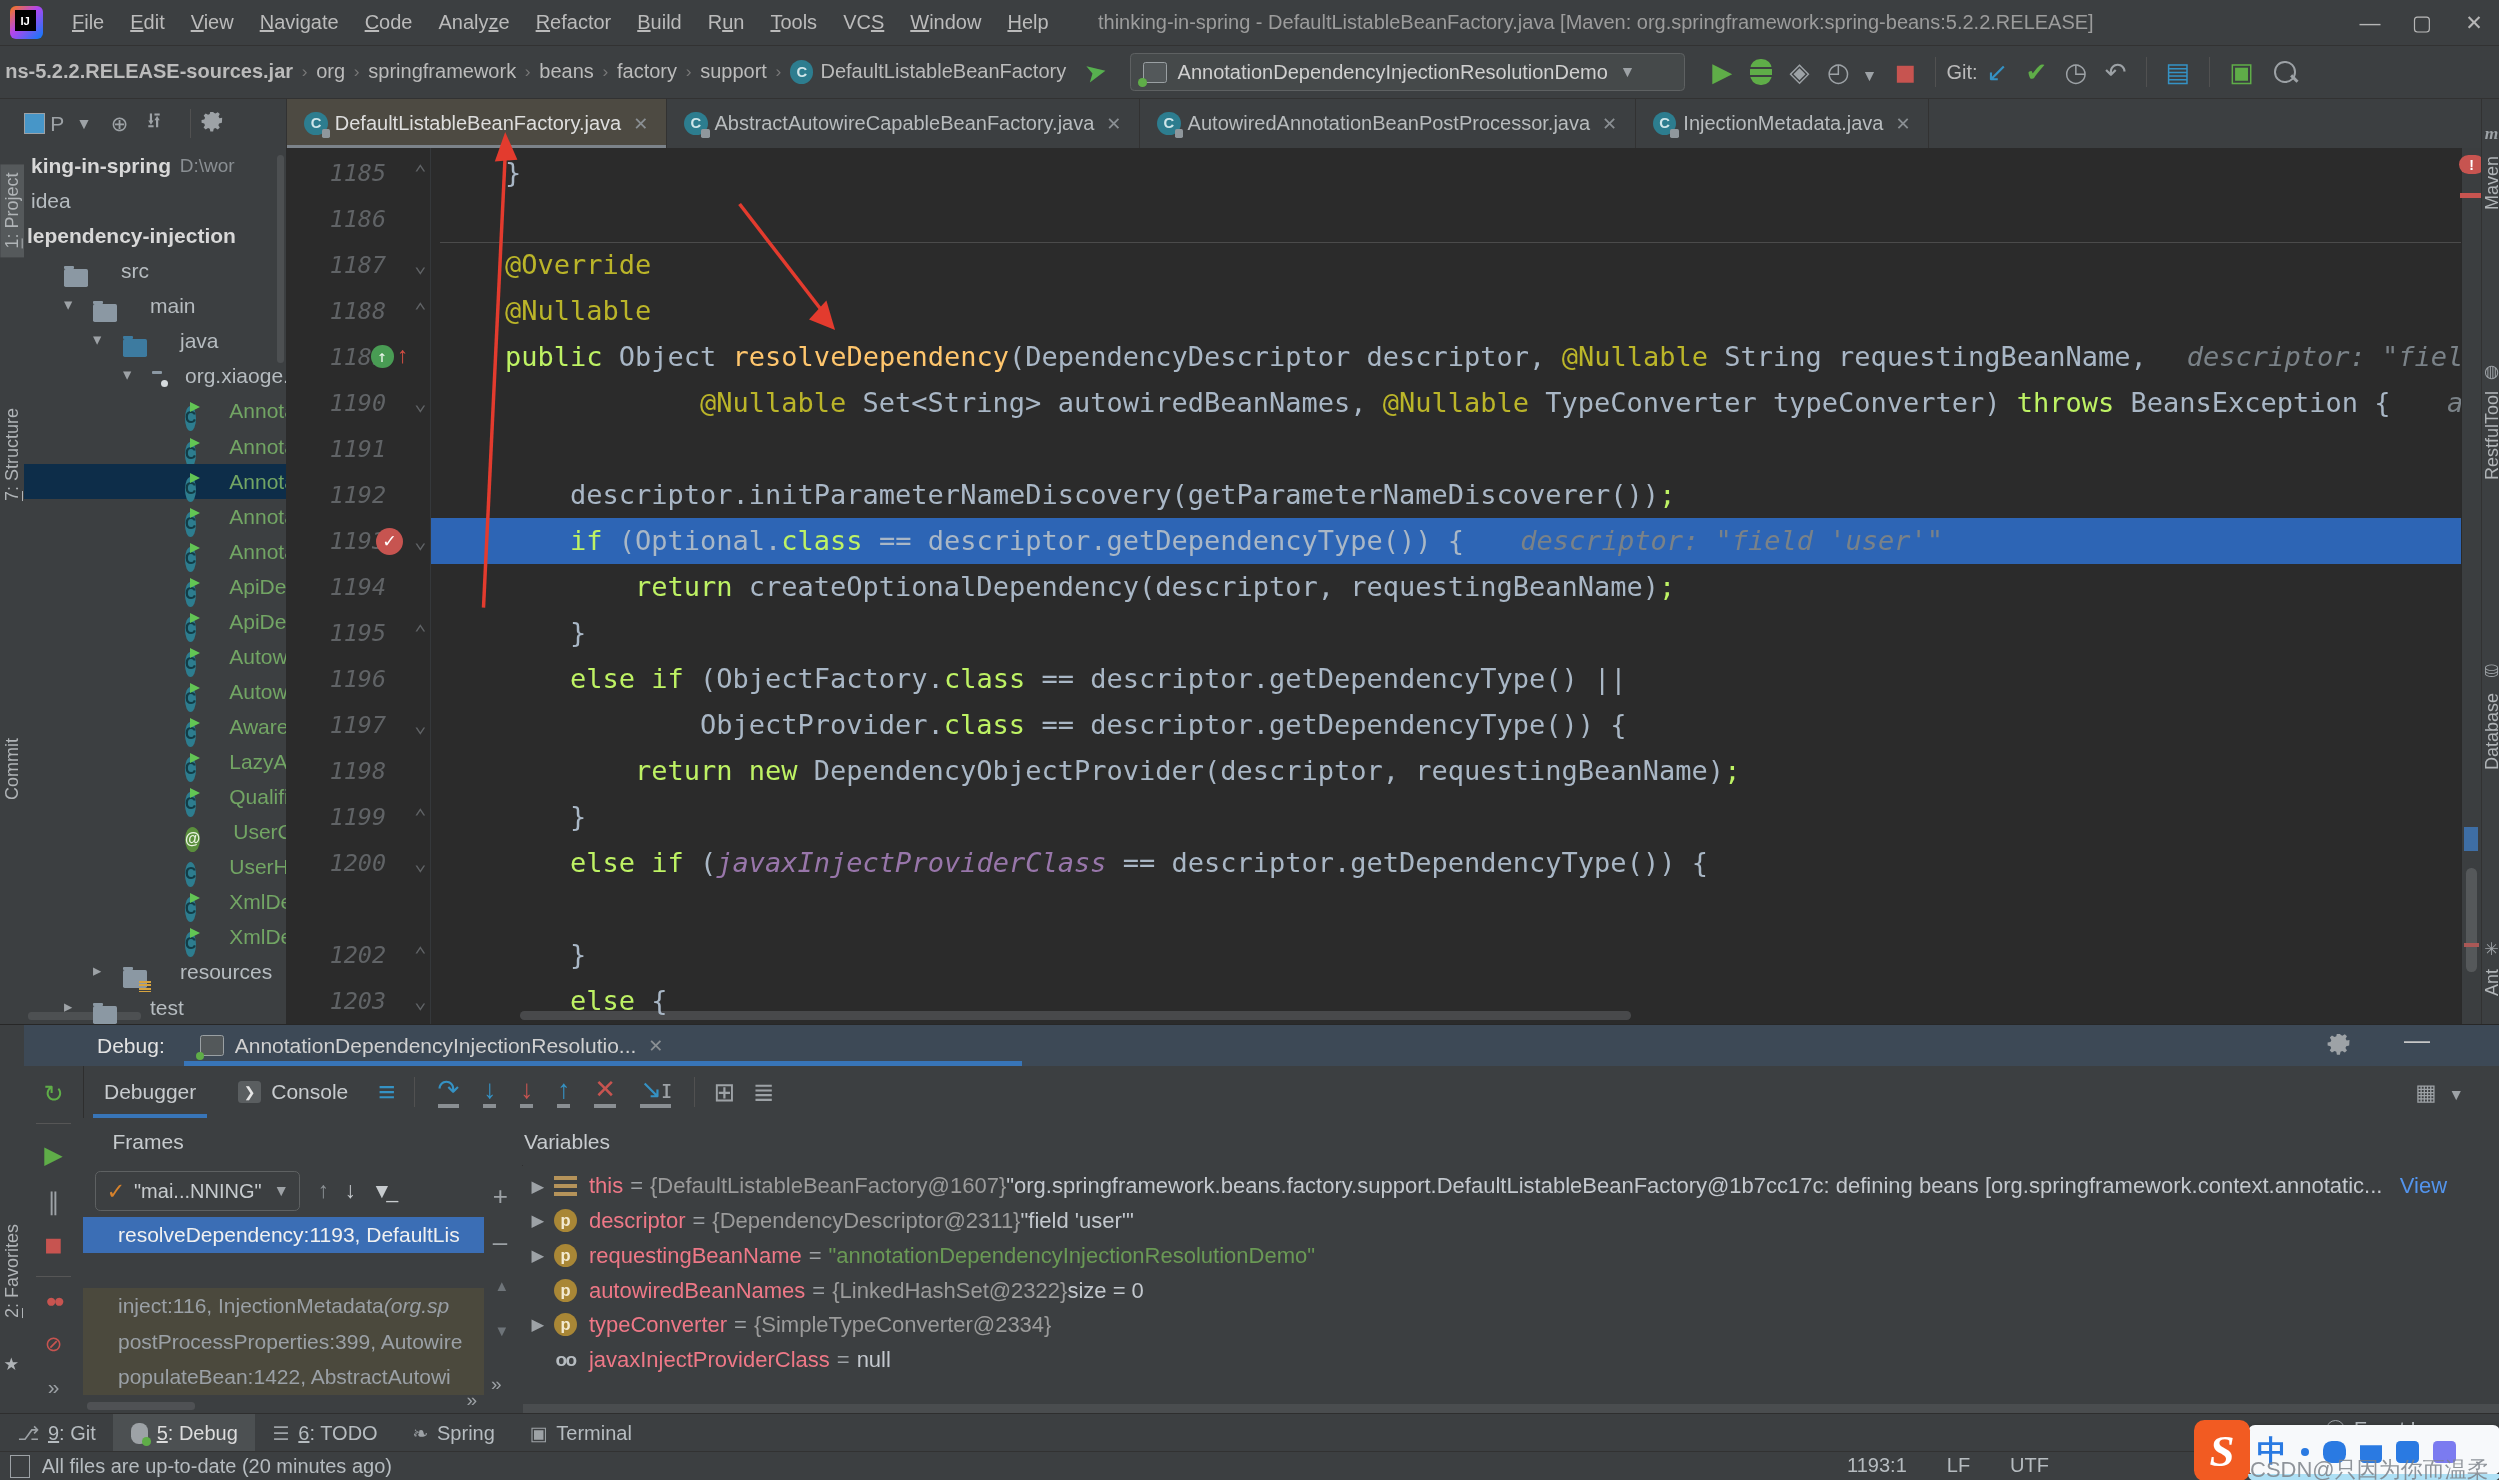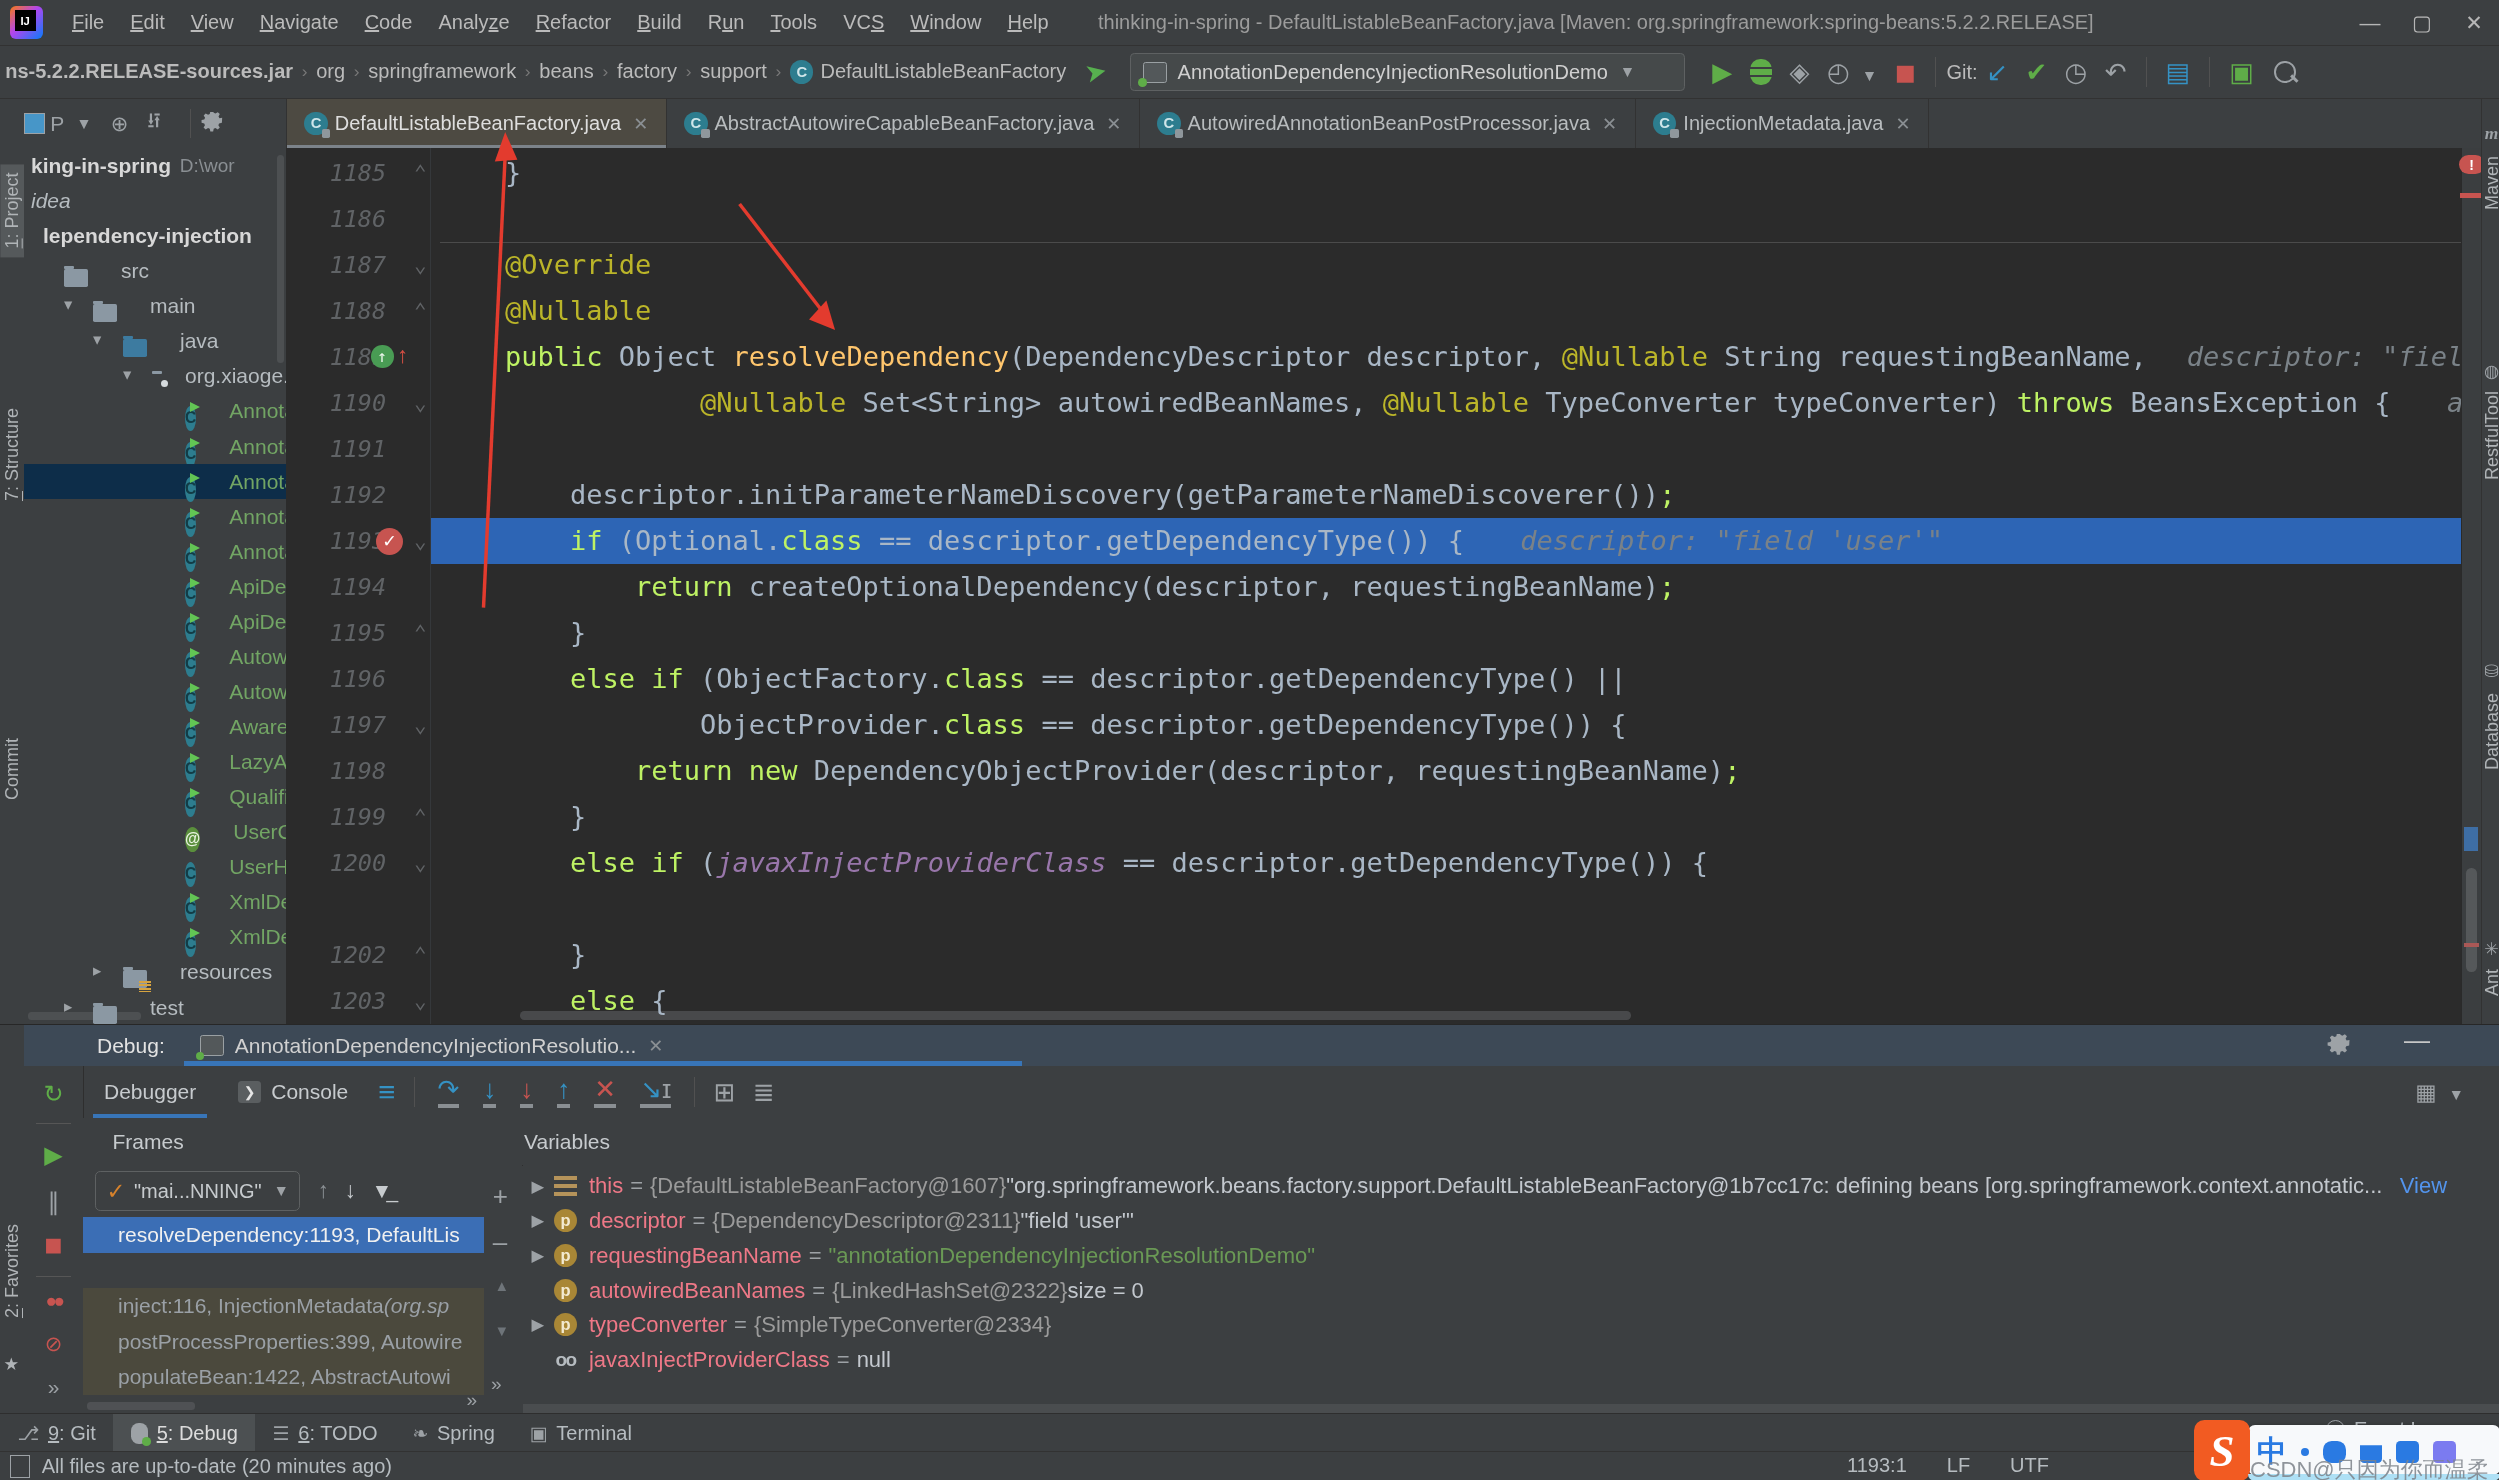--- a/index.html
+++ b/index.html
@@ -302,24 +302,24 @@
   </div>
 
   <div class="abs project" id="projtree">
     <div class="tree-vscroll"></div>
     <div class="tree-hscroll"></div>
   <div class="tree-row" style="top: 0px;">
         <span class="tree-label bold" style="margin-left: 7px;">king-in-spring</span>
         <span class="tree-suffix"> D:\wor</span>
       </div>
       <div class="tree-row" style="top: 35px;">
-        <span class="tree-label" style="margin-left: 7px; font-style: italic;">idea</span>
+        <span class="tree-label" style="margin-left: 7px;">idea</span>
       </div>
       <div class="tree-row" style="top: 70px;">
-        <span class="tree-label bold" style="margin-left: 19px;">lependency-injection</span>
+        <span class="tree-label bold" style="margin-left: 3px;">lependency-injection</span>
       </div>
       <div class="tree-row" style="top: 105px;">
         <div class="t-ic ic-folder" style="left: 40px;"></div>
         <span class="tree-label" style="margin-left: 73px;">src</span>
       </div>
       <div class="tree-row" style="top: 140px;">
         <span class="chev" style="left: 40px;">▾</span>
         <div class="t-ic ic-folder" style="left: 69px;"></div>
         <span class="tree-label" style="margin-left: 102px;">main</span>
       </div>

